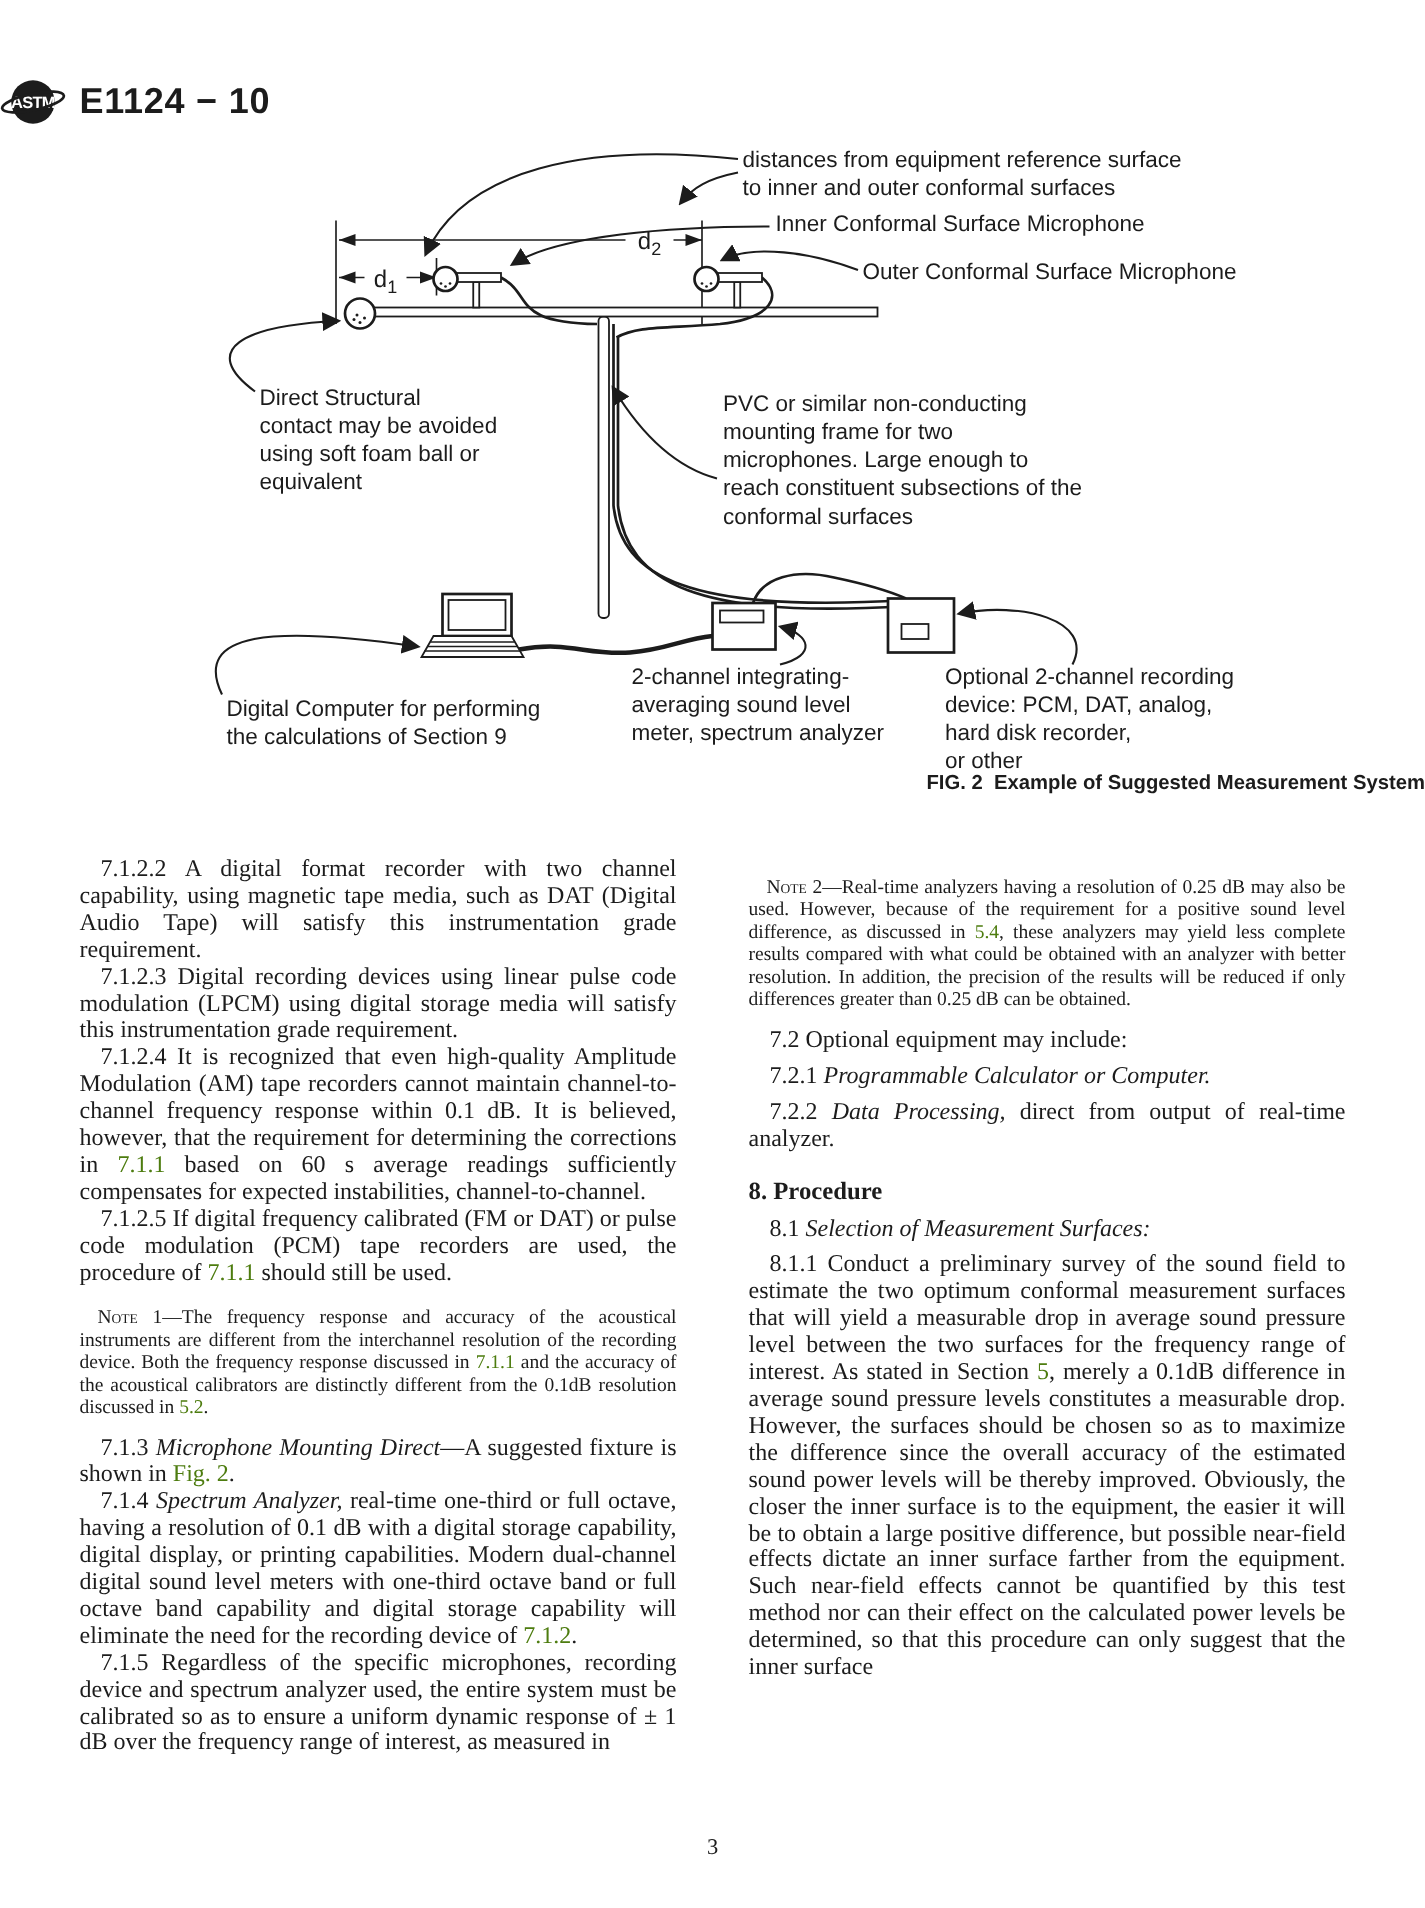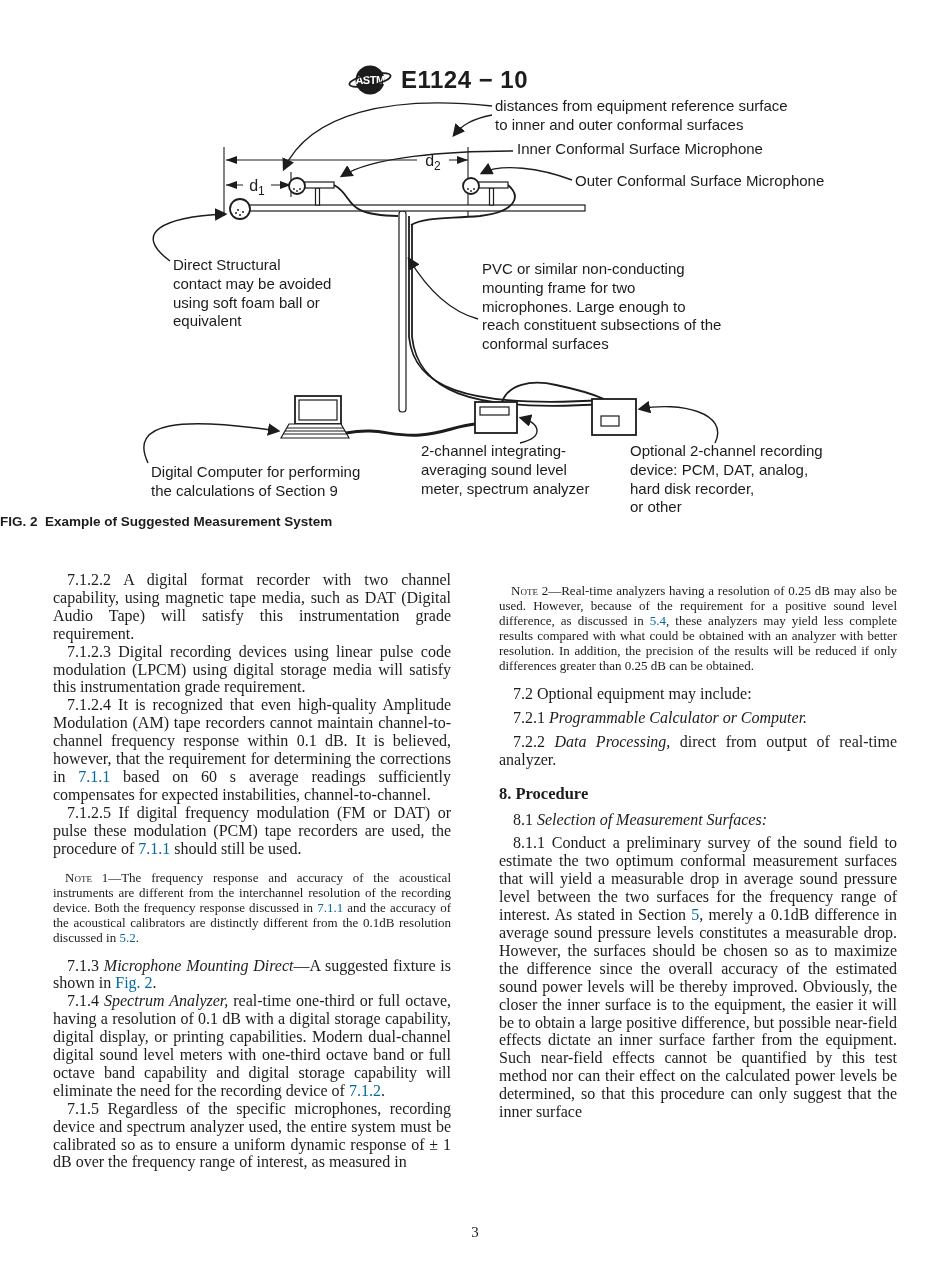--- a/index.html
+++ b/index.html
@@ -1,34 +1,34 @@
 <!DOCTYPE html>
 <html lang="en"><head>
 <meta charset="utf-8">
 <style>
   html,body{margin:0;padding:0;background:#fff;}
   body{width:950px;height:1272px;position:relative;overflow:hidden;
        font-family:"Liberation Serif",serif;color:#1c1c1c;}
-  .header{position:absolute;top:60px;left:0;width:876px;display:flex;
-          justify-content:center;align-items:center;gap:9px;}
+  .header{position:absolute;top:48px;left:0;width:876px;display:flex;
+          justify-content:flex-start;align-items:center;gap:9px;}
   .std-num{font-family:"Liberation Sans",sans-serif;font-weight:bold;
            font-size:24px;letter-spacing:.5px;}
   .figure-wrap{position:absolute;top:85px;left:0;width:950px;height:440px;}
-  .fig-caption{position:absolute;top:514px;left:0;width:950px;text-align:left;
+  .fig-caption{position:absolute;top:514px;left:0;width:950px;text-align:right;
                font-family:"Liberation Sans",sans-serif;font-weight:bold;
                font-size:13.5px;white-space:pre;}
   .columns{position:absolute;top:571px;left:53px;width:844px;display:flex;gap:48px;}
   .col{width:407px;text-align:justify;font-size:16px;line-height:17.9px;}
   .col p{margin:0;}
   p.para{text-indent:14px;}
   p.no-indent{text-indent:0;}
   p.note{font-size:13px;line-height:15px;margin:12px 0;text-indent:12px;}
   p.heading{font-weight:bold;margin:16px 0 8px;text-indent:0;font-size:16.5px;}
   p.gap{margin-top:6px;}
-  .link{color:#0369a1;}
+  .link{color:#4d7c0f;}
   .italic{font-style:italic;}
   .sc{font-variant:small-caps;}
   .page-num{position:absolute;top:1224px;left:0;width:950px;text-align:center;
             font-size:15px;}
   
   .fline{stroke:#1c1c1c;stroke-width:1.4;fill:none;}
   .fthin{stroke:#1c1c1c;stroke-width:1.1;fill:none;}
   .fcable{stroke:#1c1c1c;stroke-width:1.8;fill:none;}
   .fbox{fill:#fff;stroke:#1c1c1c;stroke-width:1.8;}
   .fboxthin{fill:#fff;stroke:#1c1c1c;stroke-width:1.2;}
@@ -160,21 +160,21 @@
 </svg>
 </div>
 
 <div class="fig-caption">FIG. 2  Example of Suggested Measurement System</div>
 
 <div class="columns">
   <div class="col">
       <p class="para"><span>7.1.2.2 A digital format recorder with two channel capability, using magnetic tape media, such as DAT (Digital Audio Tape) will satisfy this instrumentation grade requirement.</span></p>
       <p class="para"><span>7.1.2.3 Digital recording devices using linear pulse code modulation (LPCM) using digital storage media will satisfy this instrumentation grade requirement.</span></p>
       <p class="para"><span>7.1.2.4 It is recognized that even high-quality Amplitude Modulation (AM) tape recorders cannot maintain channel-to-channel frequency response within 0.1 dB. It is believed, however, that the requirement for determining the corrections in </span><span class="link">7.1.1</span><span> based on 60 s average readings sufficiently compensates for expected instabilities, channel-to-channel.</span></p>
-      <p class="para"><span>7.1.2.5 If digital frequency modulation (FM or DAT) or pulse these modulation (PCM) tape recorders are used, the procedure of </span><span class="link">7.1.1</span><span> should still be used.</span></p>
+      <p class="para"><span>7.1.2.5 If digital frequency calibrated (FM or DAT) or pulse code modulation (PCM) tape recorders are used, the procedure of </span><span class="link">7.1.1</span><span> should still be used.</span></p>
       <p class="para note"><span class="sc">Note</span><span> 1—The frequency response and accuracy of the acoustical instruments are different from the interchannel resolution of the recording device. Both the frequency response discussed in </span><span class="link">7.1.1</span><span> and the accuracy of the acoustical calibrators are distinctly different from the 0.1dB resolution discussed in </span><span class="link">5.2</span><span>.</span></p>
       <p class="para"><span>7.1.3 </span><span class="italic">Microphone Mounting Direct</span><span>—A suggested fixture is shown in </span><span class="link">Fig. 2</span><span>.</span></p>
       <p class="para"><span>7.1.4 </span><span class="italic">Spectrum Analyzer,</span><span> real-time one-third or full octave, having a resolution of 0.1 dB with a digital storage capability, digital display, or printing capabilities. Modern dual-channel digital sound level meters with one-third octave band or full octave band capability and digital storage capability will eliminate the need for the recording device of </span><span class="link">7.1.2</span><span>.</span></p>
       <p class="para"><span>7.1.5 Regardless of the specific microphones, recording device and spectrum analyzer used, the entire system must be calibrated so as to ensure a uniform dynamic response of ± 1 dB over the frequency range of interest, as measured in</span></p>
     </div>
   <div class="col">
       <p class="para note"><span class="sc">Note</span><span> 2—Real-time analyzers having a resolution of 0.25 dB may also be used. However, because of the requirement for a positive sound level difference, as discussed in </span><span class="link">5.4</span><span>, these analyzers may yield less complete results compared with what could be obtained with an analyzer with better resolution. In addition, the precision of the results will be reduced if only differences greater than 0.25 dB can be obtained.</span></p>
       <p class="para gap"><span>7.2 Optional equipment may include:</span></p>
       <p class="para gap"><span>7.2.1 </span><span class="italic">Programmable Calculator or Computer.</span></p>
       <p class="para gap"><span>7.2.2 </span><span class="italic">Data Processing,</span><span> direct from output of real-time analyzer.</span></p>

